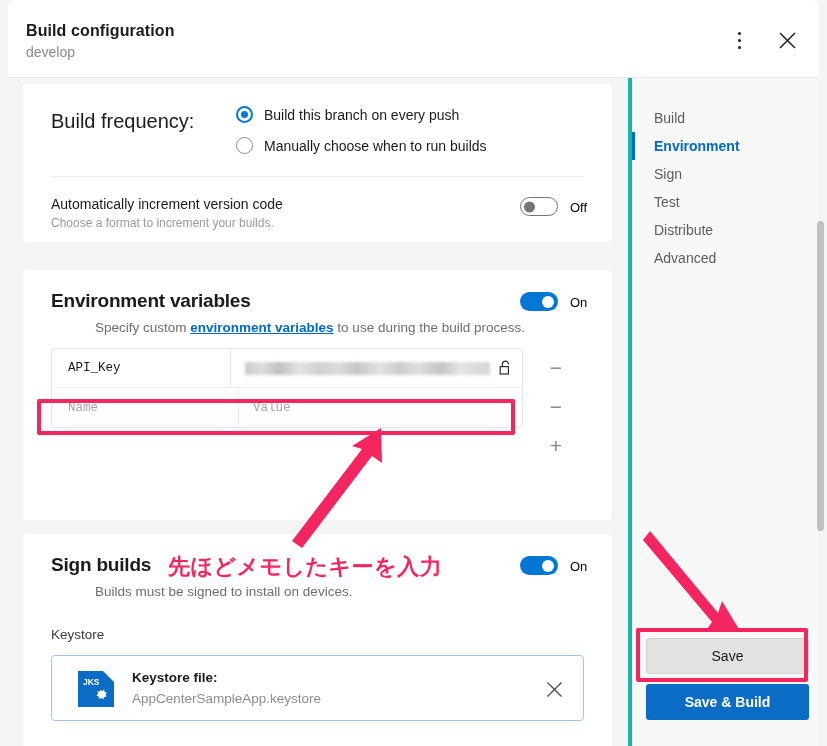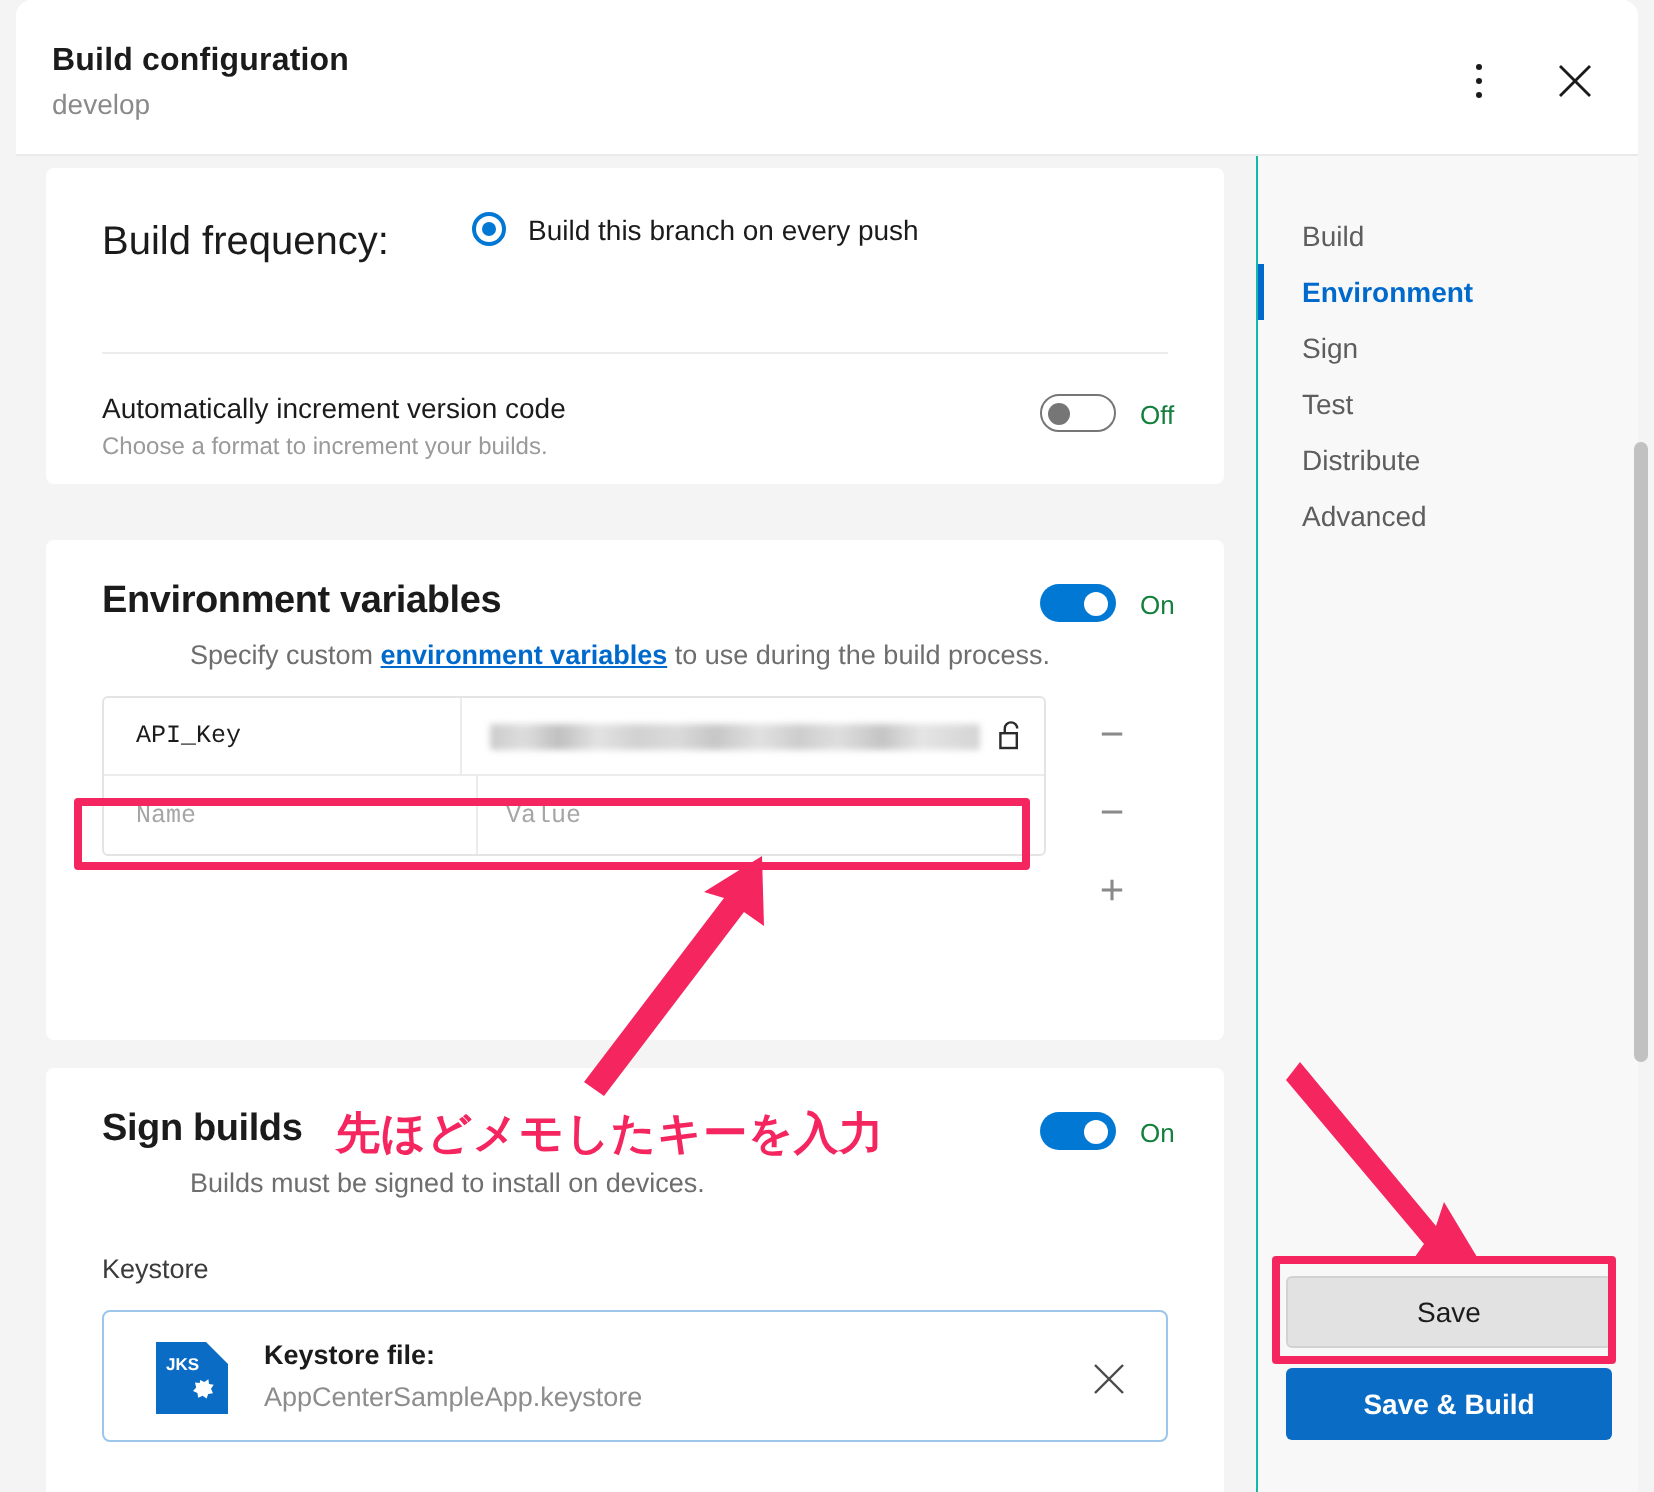--- a/index.html
+++ b/index.html
@@ -63,21 +63,21 @@
   .left-pane {
     position: absolute; left: 0; top: 0;
     width: 620px; height: 668px;
     background: #f4f4f4;
     overflow: hidden;
   }
   .right-pane {
     position: absolute; left: 620px; top: 0;
     width: 191px; height: 668px;
     background: #f8f8f8;
-    border-left: 1px solid #14b8a6;
+    border-left: 4px solid #14b8a6;
   }
 
   
   .card {
     position: absolute;
     left: 15px;
     width: 589px;
     background: #ffffff;
     border-radius: 4px;
   }
@@ -133,21 +133,21 @@
   }
   .toggle.off { background: #ffffff; border: 1px solid #767676; }
   .toggle.on  { background: #0078d4; }
   .toggle .knob {
     position: absolute; top: 50%; transform: translateY(-50%);
     width: 11px; height: 11px; border-radius: 50%;
   }
   .toggle.off .knob { left: 3px; background: #767676; }
   .toggle.on  .knob { right: 4px; background: #ffffff; width: 12px; height: 12px; }
   .toggle-text {
-    position: absolute; font-size: 13px; color: #15803d;
+    position: absolute; font-size: 13px; color: #000000;
   }
 
   
   .sec-title {
     position: absolute; left: 28px; top: 20px;
     font-size: 19px; font-weight: bold; color: #1b1b1b;
     letter-spacing: -.2px;
   }
   .sec-sub {
     position: absolute; left: 28px; top: 50px;
@@ -343,20 +343,24 @@
       <div class="left-pane">
 
         <div class="card card-build">
           <div class="lbl-freq">Build frequency:</div>
 
           <div class="radio-row r1">
             <span class="radio checked"></span>
             <span class="radio-label">Build this branch on every push</span>
           </div>
 
+          <div class="radio-row r2">
+            <span class="radio"></span>
+            <span class="radio-label">Manually choose when to run builds</span>
+          </div>
 
           <div class="divider"></div>
 
           <div class="auto-title">Automatically increment version code</div>
           <div class="auto-sub">Choose a format to increment your builds.</div>
 
           <div class="toggle off" style="left:497px; top:113px;">
             <span class="knob"></span>
           </div>
           <div class="toggle-text" style="left:547px; top:116px;">Off</div>

